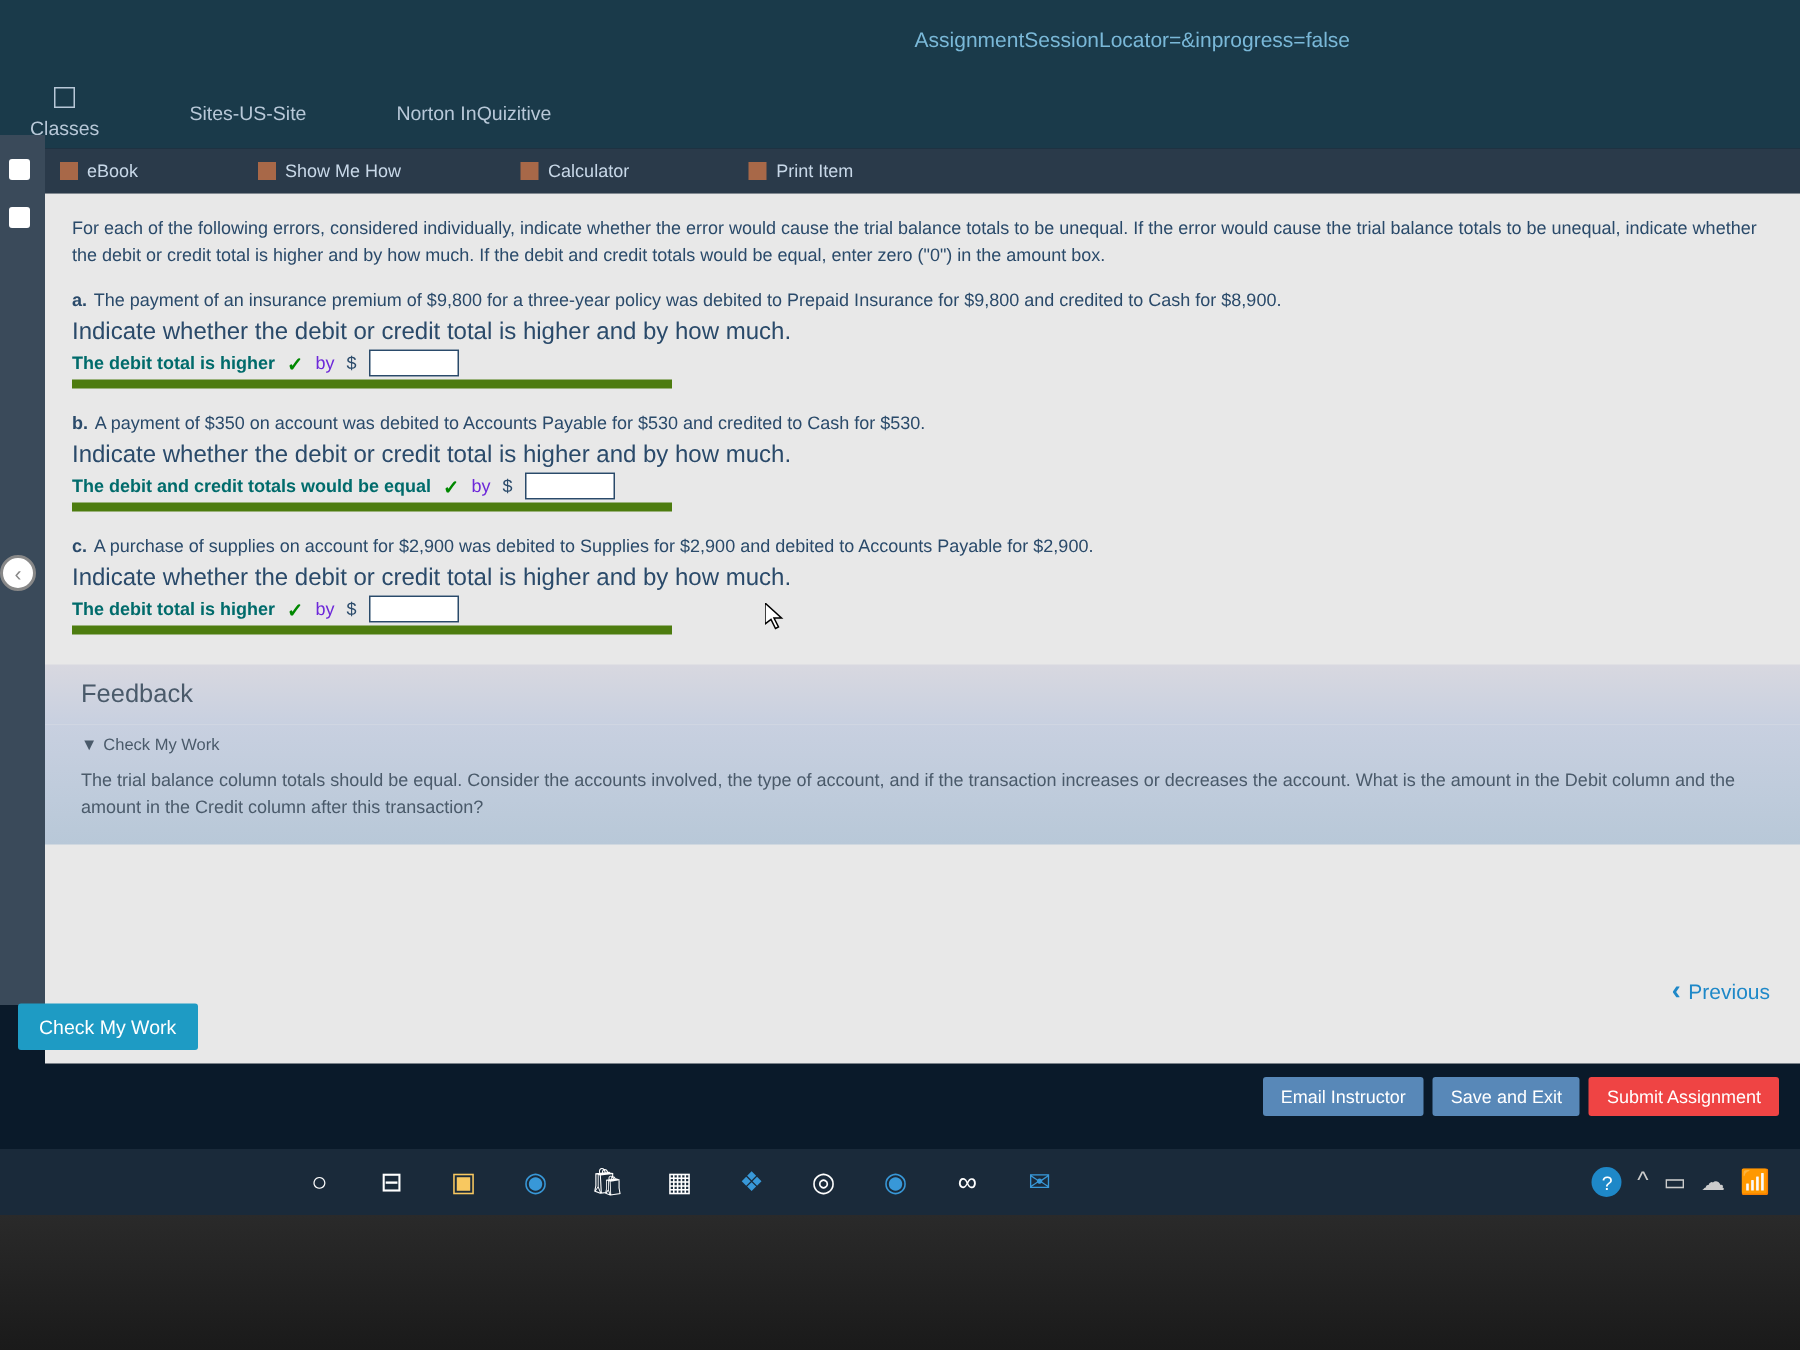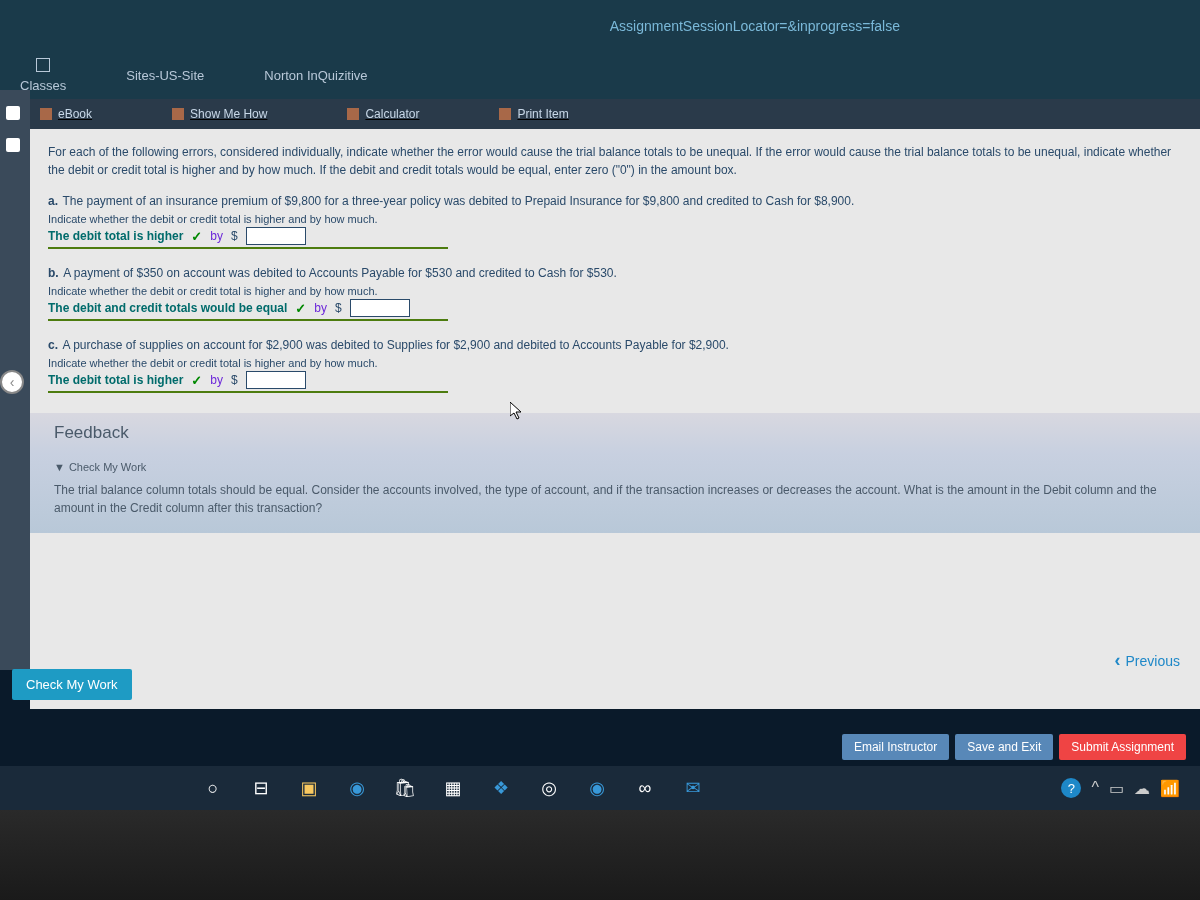--- a/index.html
+++ b/index.html
@@ -4,53 +4,53 @@
 <style>
 * { margin: 0; padding: 0; box-sizing: border-box; font-family: Arial, sans-serif; }
 body { background: #0a1a2a; width: 1200px; height: 900px; overflow: hidden; position: relative; }
 
 .url-bar { background: #1a3a4a; color: #7ab8d8; font-size: 14px; padding: 18px 300px; text-align: right; }
 
 .nav-row { background: #1a3a4a; display: flex; align-items: center; padding: 6px 20px; gap: 60px; }
 .nav-item { color: #b8c8d8; font-size: 13px; display: flex; align-items: center; gap: 6px; cursor: pointer; flex-direction: column; }
 .nav-icon { width: 14px; height: 14px; border: 1px solid #b8c8d8; display: inline-block; }
 
-.tools-row { background: #2a3a4a; display: flex; align-items: center; padding: 8px 40px; gap: 80px; text-decoration: underline; }
+.tools-row { background: #2a3a4a; display: flex; align-items: center; padding: 8px 40px; gap: 80px; }
 .tool-item { color: #c8d8e8; font-size: 12px; display: flex; align-items: center; gap: 6px; cursor: pointer; }
 .tool-icon { width: 12px; height: 12px; background: #a86848; display: inline-block; }
 
 .content { background: #e8e8e8; margin: 0 0 0 30px; padding: 14px 18px; height: 580px; position: relative; }
 .section-title { color: #2a4a6a; font-size: 13px; font-weight: bold; margin-bottom: 6px; }
 .instructions { color: #2a4a6a; font-size: 12px; line-height: 1.5; margin-bottom: 12px; }
 
 .question-block { margin-bottom: 14px; }
 .q-letter { color: #2a4a6a; font-size: 12px; font-weight: bold; }
 .q-text { color: #2a4a6a; font-size: 12px; display: inline; }
-.q-prompt { color: #2a4a6a; font-size: 11px; margin-top: 4px; }
-.answer-row { margin-top: 2px; display: flex; align-items: center; gap: 8px; border-bottom: 2px solid #4d7c0f; padding-bottom: 2px; width: fit-content; min-width: 400px; }
+.q-prompt { color: #2a4a6a; font-size: 16px; margin-top: 4px; }
+.answer-row { margin-top: 2px; display: flex; align-items: center; gap: 8px; border-bottom: 6px solid #4d7c0f; padding-bottom: 2px; width: fit-content; min-width: 400px; }
 .answer-text { color: #006b6b; font-size: 12px; font-weight: bold; }
 .check-icon { color: #008800; font-weight: bold; font-size: 13px; }
 .by-label { color: #6d28d9; font-size: 12px; }
 .dollar { color: #2a4a6a; font-size: 12px; }
 .amount-input { width: 60px; height: 18px; border: 1px solid #2a4a6a; padding: 0 3px; font-size: 11px; }
 
 .feedback-section { background: linear-gradient(180deg, #d8d8e0 0%, #c8d0e0 100%); margin-top: 20px; margin-left: -18px; margin-right: -18px; padding: 10px 24px; }
 .feedback-label { color: #4a5a6a; font-size: 17px; }
 .cmw-section { padding: 8px 24px 16px 24px; margin-left: -18px; margin-right: -18px; background: linear-gradient(180deg, #c8d0e0 0%, #b8c8d8 100%); }
 .cmw-label { color: #4a5a6a; font-size: 11px; margin-bottom: 8px; display: flex; align-items: center; gap: 4px; }
 .hint-text { color: #4a5a6a; font-size: 12px; line-height: 1.5; }
 
 .cursor { position: absolute; left: 510px; top: 402px; font-size: 16px; }
 
 .prev-link { position: absolute; right: 20px; bottom: 229px; color: #1e88c8; font-size: 14px; cursor: pointer; }
 .prev-link::before { content: "‹ "; font-size: 18px; font-weight: bold; }
 
 .cmw-button { position: absolute; left: 12px; bottom: 200px; background: #1e9bc4; color: #fff; padding: 8px 14px; font-size: 13px; border: none; cursor: pointer; border-radius: 2px; }
 
-.footer-bar { position: absolute; bottom: 140px; right: 14px; display: flex; gap: 6px; }
+.footer-bar { position: absolute; bottom: 156px; right: 14px; display: flex; gap: 6px; }
 .footer-btn { background: #5888b8; color: #fff; padding: 6px 12px; font-size: 12px; border: none; cursor: pointer; border-radius: 2px; }
 .footer-btn.submit { background: #ef4444; }
 
 .taskbar { position: absolute; bottom: 90px; left: 0; right: 0; height: 44px; background: #1a2a3a; display: flex; align-items: center; padding: 0 200px; gap: 22px; }
 .tb-icon { width: 26px; height: 26px; display: flex; align-items: center; justify-content: center; cursor: pointer; color: #fff; font-size: 18px; }
 .tb-right { position: absolute; right: 20px; display: flex; gap: 10px; align-items: center; }
 .help-icon { width: 20px; height: 20px; background: #1e88c8; border-radius: 50%; color: #fff; display: flex; align-items: center; justify-content: center; font-size: 13px; }
 
 .circle-btn { position: absolute; left: 0; top: 370px; width: 24px; height: 24px; background: #fff; border: 2px solid #888; border-radius: 50%; display: flex; align-items: center; justify-content: center; color: #888; font-size: 14px; z-index: 10; }
 

